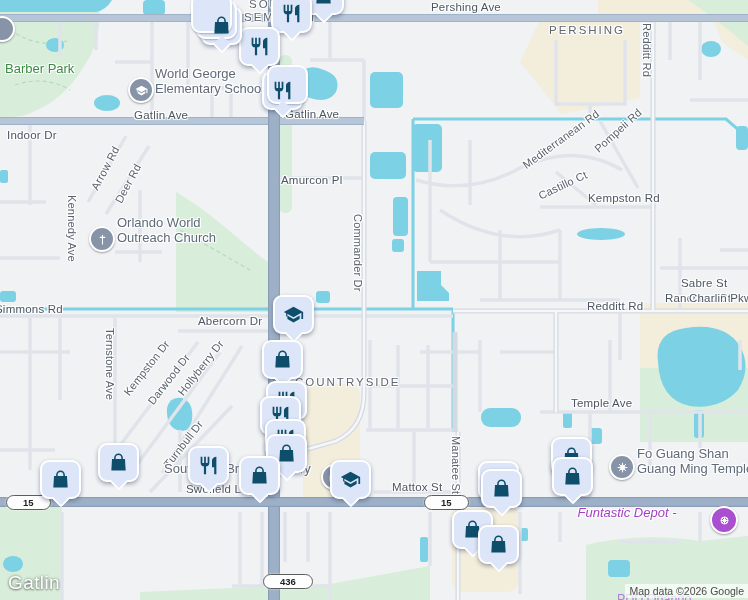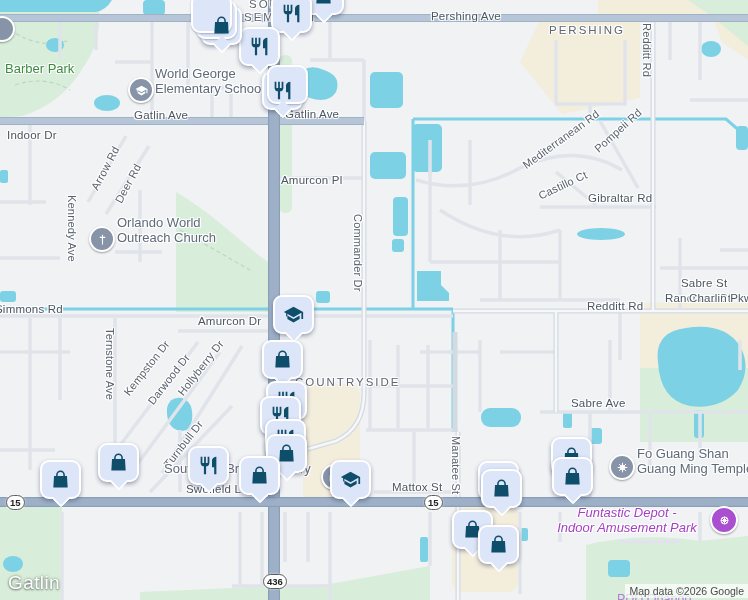--- a/index.html
+++ b/index.html
@@ -38,21 +38,21 @@
     display:flex;align-items:center;justify-content:center;}
   .marker::after{content:'';position:absolute;left:50%;bottom:-8px;
     transform:translateX(-50%) rotate(45deg);width:11px;height:11px;background:#dde5f8;
     border-right:2.5px solid #fff;border-bottom:2.5px solid #fff;border-radius:2px;}
   .marker svg{width:21px;height:21px;fill:#0e4e6b;position:relative;z-index:2;}
   .marker .card{position:absolute;left:-2.5px;top:-2.5px;width:37px;height:35px;
     background:#dde5f8;border:2.5px solid #fff;border-radius:9px;z-index:0;
     box-shadow:0 1px 2px rgba(50,60,90,.35);}
 
   .shield{position:absolute;z-index:35;background:#fefefe;border:1.2px solid #5c5c5c;
-    border-radius:12px;font-size:9.5px;font-weight:600;color:#222;padding:1px 3px;
+    border-radius:12px;font-size:9.5px;font-weight:600;color:#222;padding:1px 16px;
     line-height:11px;box-shadow:0 0 2px rgba(255,255,255,.8);}
 
   #google-logo{position:absolute;left:8px;bottom:6px;z-index:100;font-size:19px;
     font-weight:500;letter-spacing:.4px;color:#fff;
     text-shadow:0 0 3px rgba(0,0,0,.45),0 1px 2px rgba(0,0,0,.4);}
   #attribution{position:absolute;right:0;bottom:2px;z-index:95;font-size:10.5px;
     color:#4a4a4a;background:rgba(255,255,255,.7);padding:1px 4px;}
   #clipped-poi{position:absolute;left:617px;top:592px;z-index:90;font-size:12.5px;
     color:#b27fd6;white-space:nowrap;}
 </style>
@@ -232,46 +232,46 @@
 
     <g>
       <path d="M274,0 V600" stroke="#8a9eb6" stroke-width="12" fill="none"></path>
       <path d="M274,0 V600" stroke="#9db0c7" stroke-width="9.5" fill="none"></path>
       <path d="M0,502 H748" stroke="#8a9eb6" stroke-width="10" fill="none"></path>
       <path d="M0,502 H748" stroke="#9db0c7" stroke-width="7.5" fill="none"></path>
     </g>
   </svg>
 
   <div id="labels">
-      <div class="street-label major" style="left: 431px; top: 10px;">Pershing Ave</div>
+      <div class="street-label major" style="left: 431px; top: 1px;">Pershing Ave</div>
       <div class="street-label major" style="left: 134px; top: 109px;">Gatlin Ave</div>
       <div class="street-label major" style="left: 285px; top: 108px;">Gatlin Ave</div>
       <div class="street-label major" style="left: 7px; top: 129px;">Indoor Dr</div>
       <div class="street-label angled" style="left: 94px; top: 183px; transform: rotate(-62deg);">Arrow Rd</div>
       <div class="street-label angled" style="left: 118px; top: 196px; transform: rotate(-62deg);">Deer Rd</div>
       <div class="street-label vertical" style="left: 66px; top: 195px;">Kennedy Ave</div>
       <div class="street-label major" style="left: 281px; top: 163px; margin-top: 11px;">Amurcon Pl</div>
       <div class="street-label vertical" style="left: 352px; top: 214px;">Commander Dr</div>
       <div class="street-label major" style="left: -5px; top: 303px;">Simmons Rd</div>
-      <div class="street-label major" style="left: 198px; top: 315px;">Amurcon Dr</div>
+      <div class="street-label major" style="left: 198px; top: 315px;">Abercorn Dr</div>
       <div class="street-label vertical" style="left: 104px; top: 328px;">Ternstone Ave</div>
       <div class="street-label angled" style="left: 126px; top: 388px; transform: rotate(-52deg);">Kempston Dr</div>
       <div class="street-label angled" style="left: 150px; top: 397px; transform: rotate(-52deg);">Darwood Dr</div>
       <div class="street-label angled" style="left: 180px; top: 388px; transform: rotate(-52deg);">Hollyberry Dr</div>
       <div class="street-label angled" style="left: 166px; top: 460px; transform: rotate(-52deg);">Turnbull Dr</div>
       <div class="street-label major" style="left: 186px; top: 483px;">Swofield Ln</div>
       <div class="street-label major" style="left: 392px; top: 481px;">Mattox St</div>
       <div class="street-label vertical" style="left: 450px; top: 436px;">Manatee St</div>
-      <div class="street-label major" style="left: 571px; top: 397px;">Sabre Ave</div>
+      <div class="street-label major" style="left: 571px; top: 397px;">Temple Ave</div>
       <div class="street-label major" style="left: 587px; top: 300px;">Redditt Rd</div>
       <div class="street-label vertical" style="left: 641px; top: 23px;">Redditt Rd</div>
       <div class="street-label angled" style="left: 524px; top: 160px; transform: rotate(-36deg);">Mediterranean Rd</div>
       <div class="street-label angled" style="left: 596px; top: 144px; transform: rotate(-42deg);">Pompeii Rd</div>
       <div class="street-label angled" style="left: 539px; top: 190px; transform: rotate(-25deg);">Castillo Ct</div>
-      <div class="street-label major" style="left: 588px; top: 192px;">Gibraltar Rd</div>
+      <div class="street-label major" style="left: 588px; top: 192px;">Kempston Rd</div>
       <div class="street-label major" style="left: 665px; top: 260px; margin-top: 32px;">Ranchero St</div>
       <div class="street-label major" style="left: 681px; top: 277px;">Sabre St</div>
       <div class="street-label major" style="left: 689px; top: 292px;">Charlin Pkwy</div>
       <div class="nbhd" style="left: 549px; top: 24px;">PERSHING</div>
       <div class="nbhd" style="left: 295px; top: 376px;">COUNTRYSIDE</div>
       <div class="nbhd" style="left: 249px; top: -2px;">SOUTH</div>
       <div class="nbhd" style="left: 244px; top: 11px;">SEMORAN</div>
       <div class="park-label" style="left: 5px; top: 61px;">Barber Park</div>
     </div>
   <div id="pois">
@@ -319,21 +319,20 @@
         <svg viewBox="0 0 24 24" style="width:13px;height:13px">
           <g fill="none" stroke="currentColor" stroke-width="1.8">
             <circle cx="12" cy="12" r="6.5"></circle>
             <path d="M12 5.5v13M5.5 12h13M7.4 7.4l9.2 9.2M16.6 7.4l-9.2 9.2"></path>
           </g>
           <circle cx="12" cy="12" r="1.8"></circle>
         </svg>
       </div>
       <div class="poi-label purple" style="left: 550px; top: 506px; width: 154px; font-style: italic;">
         <div>Funtastic Depot -</div>
-        <div>Indoor Amusement Park</div>
       </div>
       <div class="poi-circle" style="left: -11px; top: 16px;">
         <svg viewBox="0 0 24 24" style="width:13px;height:13px"></svg>
       </div>
     </div>
   <div id="shields">
       <div class="shield" style="left: 6px; top: 495px;">15</div>
       <div class="shield" style="left: 424px; top: 495px;">15</div>
       <div class="shield" style="left: 263px; top: 526px; margin-top: 48px;">436</div>
     </div>

